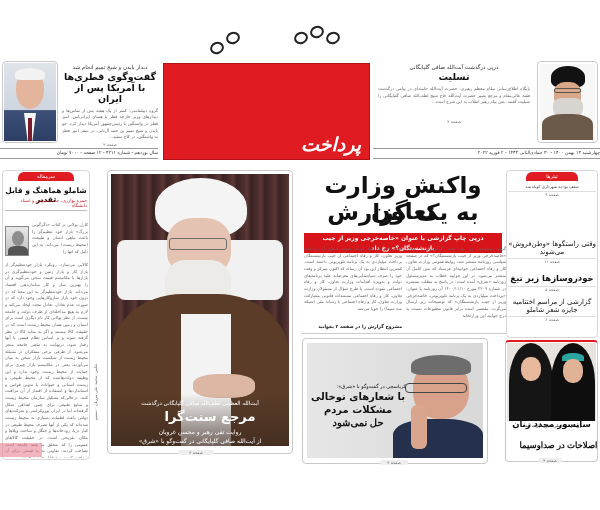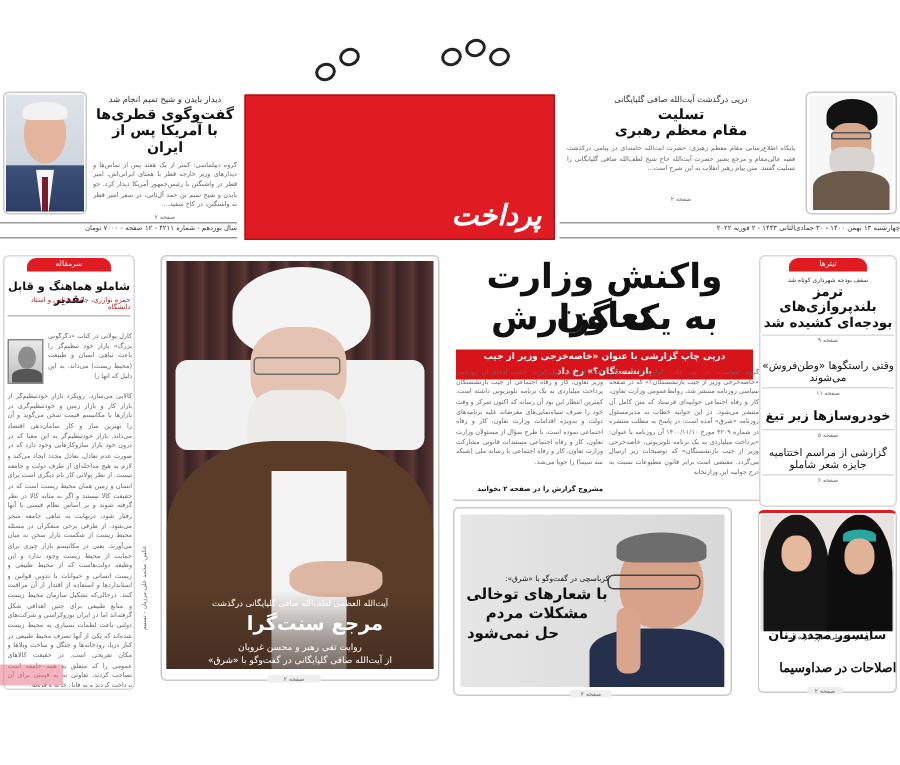--- a/index.html
+++ b/index.html
@@ -52,21 +52,20 @@
   <span style="left:100px; top:0px;"></span>
   <span style="left:116px; top:6px;"></span>
 </div>
 <div class="masthead">
   <div class="sub">پرداخت</div>
 </div>
 
 <div class="abs" style="left:378px; top:64px; width:152px;">
   <div class="kicker" style="font-size:5.5px;">درپی درگذشت آیت‌الله صافی گلپایگانی</div>
   <div class="headline" style="font-size:9.5px; margin-top:2px;">تسلیت</div>
-  <div class="headline" style="font-size:9.5px;">مقام معظم رهبری</div>
   <div class="body-text" style="margin-top:3px; height:31px; overflow:hidden; font-size:4.3px;">پایگاه اطلاع‌رسانی مقام معظم رهبری: حضرت آیت‌الله خامنه‌ای در پیامی درگذشت فقیه عالی‌مقام و مرجع بصیر حضرت آیت‌الله حاج شیخ لطف‌الله صافی گلپایگانی را تسلیت گفتند. متن پیام رهبر انقلاب به این شرح است...</div>
   <div class="pageref" style="margin-top:2px;">صفحه ۲</div>
 </div>
 <div class="card" style="left:537px; top:61px; width:61px; height:82px;"></div>
 <div class="photo" style="left:540px; top:64px; width:55px; height:76px; background:#f7f7f7;">
   <div class="abs" style="left:11px; top:2px; width:34px; height:22px; border-radius:50% 50% 30% 30%; background:#121212;"></div>
   <div class="abs" style="left:14px; top:18px; width:27px; height:26px; border-radius:40%; background:#d9a88b;"></div>
   <div class="abs" style="left:14px; top:24px; width:27px; height:5px; border:1px solid #555; border-radius:2px;"></div>
   <div class="abs" style="left:13px; top:34px; width:30px; height:22px; border-radius:30% 30% 50% 50%; background:#d8d4cf;"></div>
   <div class="abs" style="left:2px; top:50px; width:51px; height:26px; border-radius:40% 40% 0 0; background:#6b5a4a;"></div>
@@ -119,29 +118,28 @@
 <div class="photo" style="left:307px; top:343px; width:176px; height:115px; background:linear-gradient(90deg,#e6e6e6 0%,#d8d8d8 100%);">
   <div class="abs" style="left:106px; top:18px; width:56px; height:58px; border-radius:45%; background:#d7a289;"></div>
   <div class="abs" style="left:104px; top:12px; width:60px; height:20px; border-radius:50% 50% 20% 20%; background:#6d6d6d;"></div>
   <div class="abs" style="left:98px; top:40px; width:62px; height:10px; border:1px solid #444; border-radius:4px;"></div>
   <div class="abs" style="left:86px; top:76px; width:90px; height:39px; border-radius:40% 40% 0 0; background:#25304c;"></div>
   <div class="abs" style="left:104px; top:62px; width:16px; height:44px; border-radius:6px; background:#d9a58c;"></div>
 </div>
 <div class="abs" style="left:310px; top:383px; width:96px; font-size:5px; text-align:right;">کرباسچی در گفت‌وگو با «شرق»:</div>
 <div class="abs headline" style="left:307px; top:391px; width:102px; font-size:10px;">با شعارهای توخالی</div>
 <div class="abs headline" style="left:307px; top:404px; width:102px; font-size:10px;">مشکلات مردم</div>
-<div class="abs headline" style="left:291px; top:417px; width:102px; font-size:10px;">حل نمی‌شود</div>
+<div class="abs headline" style="left:307px; top:417px; width:102px; font-size:10px;font-family:Liberation Serif, serif;">حل نمی‌شود</div>
 <div class="abs pageref" style="left:380px; top:460px; width:28px; background:#eee; border-radius:2px;">صفحه ۲</div>
 
 <div class="card" style="left:506px; top:170px; width:92px; height:168px; border-color:#d7d7d7;"></div>
 <div class="pill" style="left:526px; top:172px; width:52px;">تیترها</div>
 
 <div class="abs" style="left:508px; top:184px; width:88px;">
   <div class="kicker" style="font-size:4px;">سقف بودجه شهرداری کوتاه شد</div>
-  <div class="headline" style="font-size:9px; margin-top:1px;">ترمز بلندپروازی‌های بودجه‌ای کشیده شد</div>
   <div class="pageref" style="margin-top:2px; border-top:1px solid #ddd;">صفحه ۹</div>
 </div>
 <div class="abs" style="left:508px; top:240px; width:88px;">
   <div class="headline" style="font-size:7px; font-weight:normal;">وقتی راستگوها «وطن‌فروش» می‌شوند</div>
   <div class="pageref" style="margin-top:2px; border-top:1px solid #ddd;">صفحه ۱۱</div>
 </div>
 <div class="abs" style="left:508px; top:274px; width:88px;">
   <div class="headline" style="font-size:8.5px;">خودروسازها زیر تیغ</div>
   <div class="pageref" style="margin-top:2px; border-top:1px solid #ddd;">صفحه ۵</div>
 </div>

